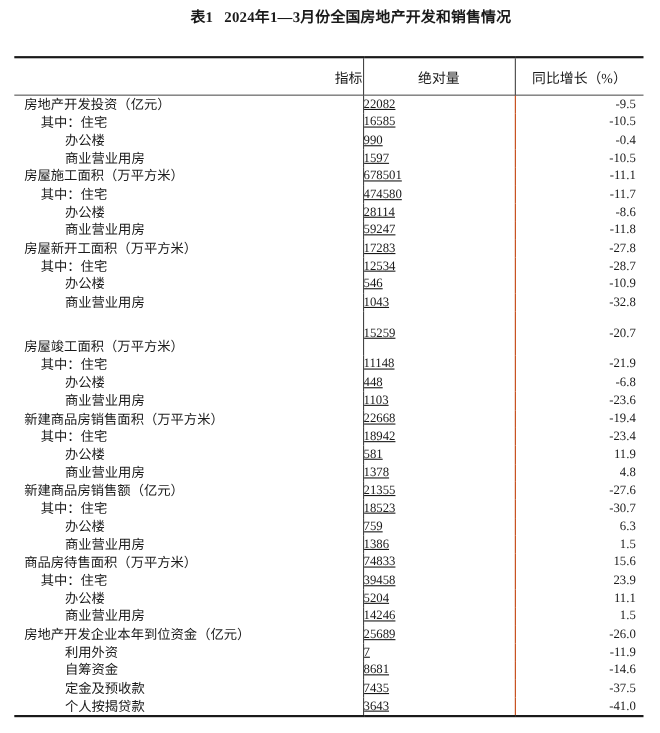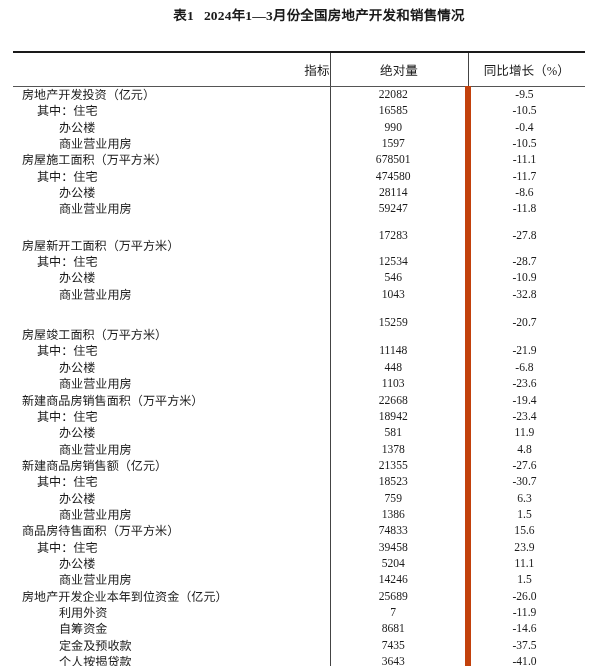--- a/index.html
+++ b/index.html
@@ -79,27 +79,28 @@
     vertical-align: middle;
     white-space: nowrap;
     overflow: hidden;
   }
   table.stat tbody td.col-ind {
     text-align: left;
     border-right: 1px solid #444;
     font-size: 12.1px;
   }
   table.stat tbody td.col-abs {
-    text-align: center;
+    text-align: left;
     padding-right: 9px;
-    border-right: 6px solid #c2410c;
+    border-right: 1px solid #c2410c;
     font-size: 11.6px;
+    text-decoration: underline;
   }
   table.stat tbody td.col-yoy {
-    text-align: center;
+    text-align: right;
     padding-right: 7px;
     font-size: 11.6px;
   }
   table.stat tbody tr.last-row td {
     border-bottom: 2.2px solid #1a1a1a;
   }
 
   
   .lv0 { padding-left: 9px;  }
   .lv1 { padding-left: 24px; }
@@ -163,21 +164,21 @@
             <td class="col-ind"><span class="lv2" style="display: inline-block;">办公楼</span></td>
             <td class="col-abs">28114</td>
             <td class="col-yoy">-8.6</td>
           </tr>
           <tr>
             <td class="col-ind"><span class="lv2" style="display: inline-block;">商业营业用房</span></td>
             <td class="col-abs">59247</td>
             <td class="col-yoy">-11.8</td>
           </tr>
           <tr>
-            <td class="col-ind"><span class="lv0" style="display: inline-block; margin-top: 20px;">房屋新开工面积（万平方米）</span></td>
+            <td class="col-ind"><span class="lv0" style="display: inline-block;">房屋新开工面积（万平方米）</span></td>
             <td class="col-abs">17283</td>
             <td class="col-yoy">-27.8</td>
           </tr>
           <tr>
             <td class="col-ind"><span class="lv1" style="display: inline-block;">其中：住宅</span></td>
             <td class="col-abs">12534</td>
             <td class="col-yoy">-28.7</td>
           </tr>
           <tr>
             <td class="col-ind"><span class="lv2" style="display: inline-block;">办公楼</span></td>

